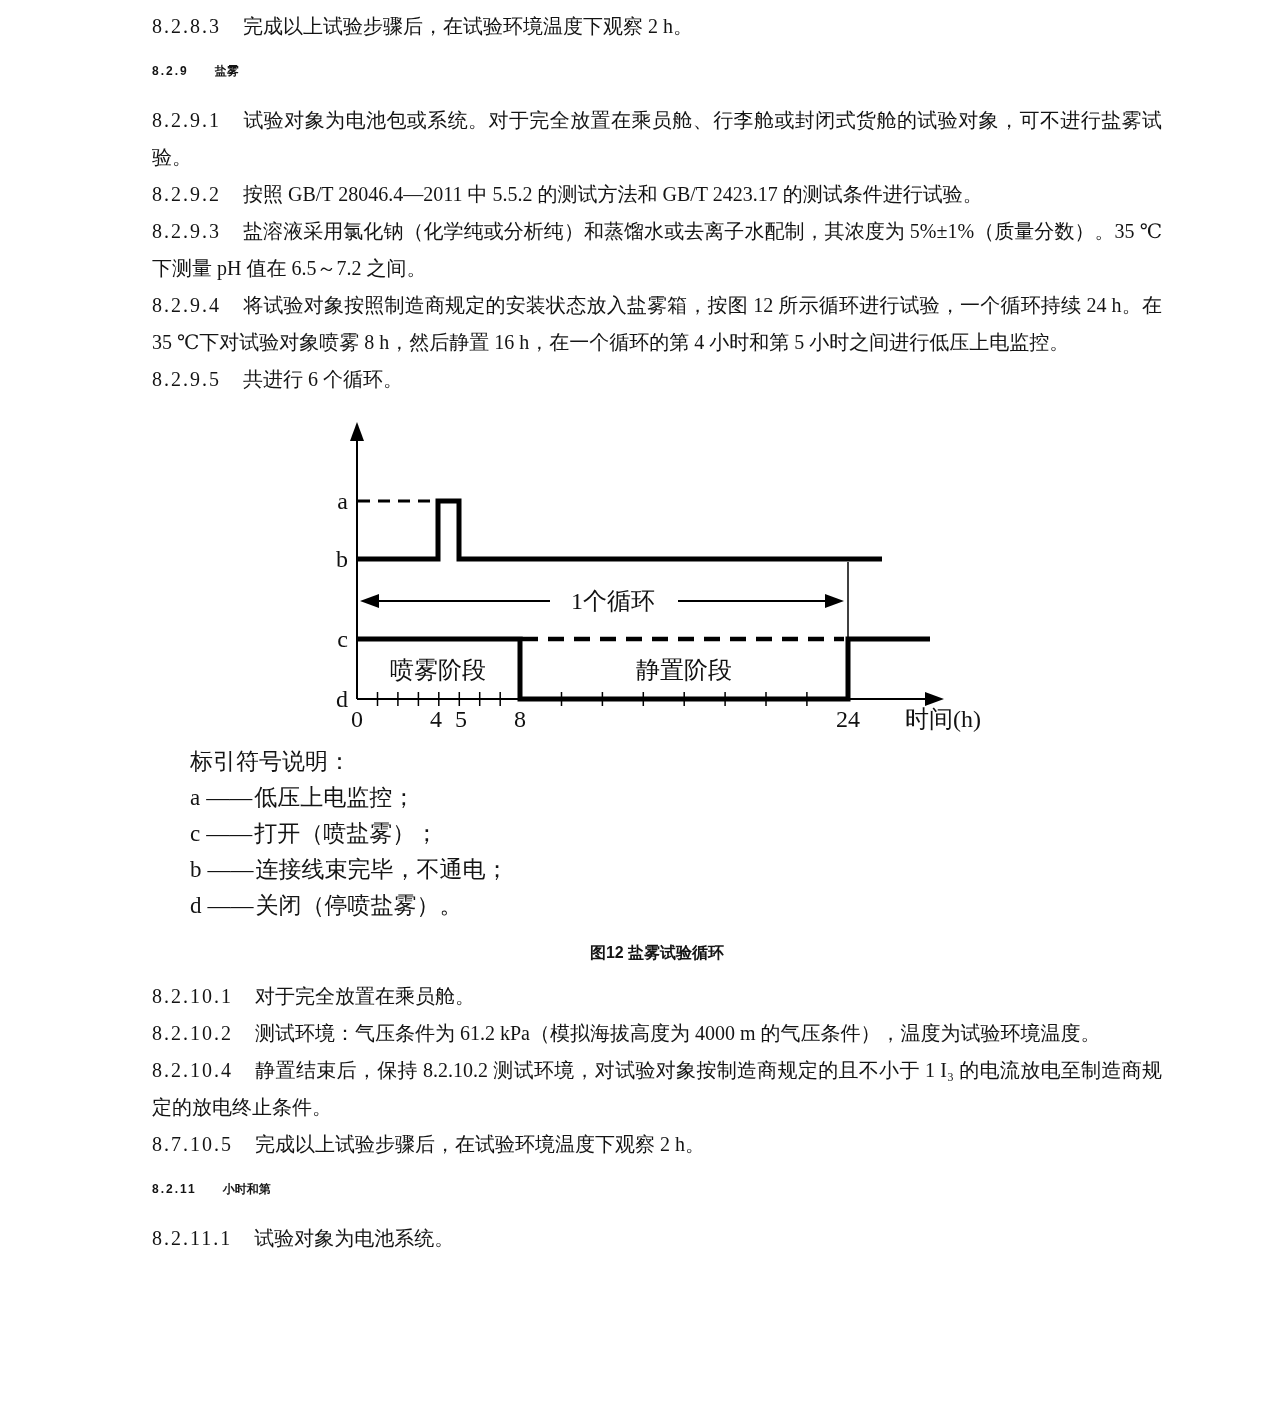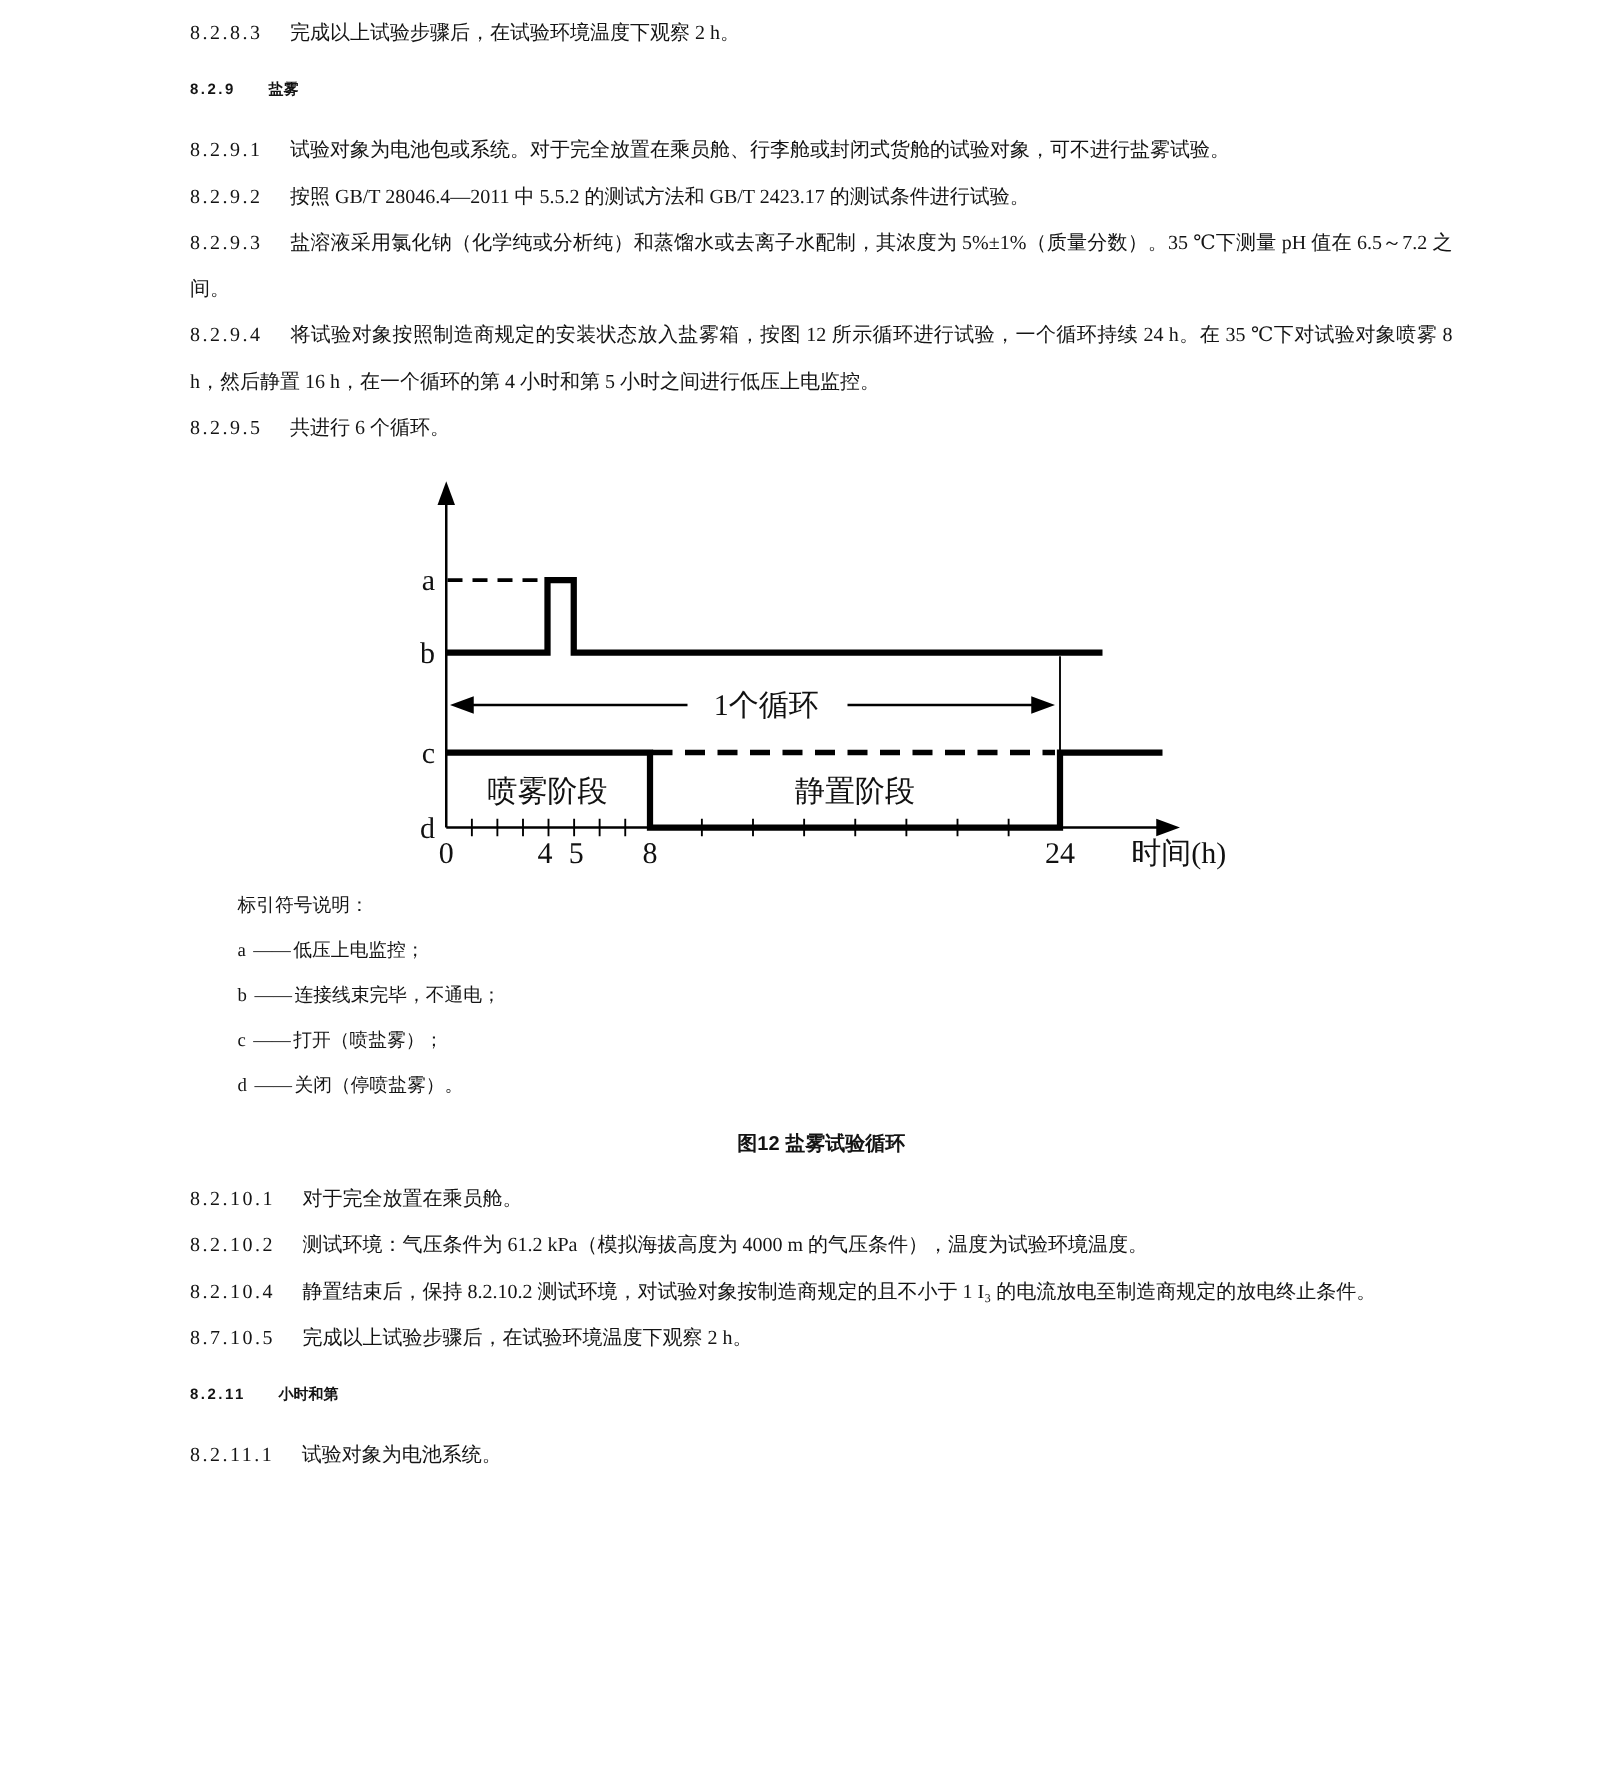--- a/index.html
+++ b/index.html
@@ -12,21 +12,21 @@
     font-family: "Liberation Serif", "DejaVu Serif", serif;
     color: #141414;
   }
   .page {
     box-sizing: border-box;
     width: 1280px;
     height: 1413px;
     padding: 8px 118px 0 152px;
   }
   .clause {
-    font-size: 16px;
+    font-size: 20px;
     line-height: 37px;
     margin: 0;
     text-align: justify;
   }
   .cnum {
     letter-spacing: 2px;
     margin-right: 22px;
     white-space: nowrap;
   }
   .sec-heading {
@@ -46,21 +46,21 @@
     display: block;
     margin-left: 170px;
   }
   .cycle-svg text {
     font-family: "Liberation Serif", "DejaVu Serif", serif;
     fill: #111;
   }
   .legend {
     margin-left: 38px;
     margin-top: 10px;
-    font-size: 15px;
+    font-size: 23px;
     line-height: 36px;
   }
   .legend p { margin: 0; }
   .legend .dash { margin: 0 2px 0 6px; }
   .fig-caption {
     text-align: center;
     font-family: "Liberation Sans", "DejaVu Sans", sans-serif;
     font-weight: bold;
     font-size: 16px;
     margin: 14px 0 10px 0;
@@ -143,22 +143,22 @@
       <text x="114" y="313" font-size="24" text-anchor="middle">4</text>
       <text x="139" y="313" font-size="24" text-anchor="middle">5</text>
       <text x="198" y="313" font-size="24" text-anchor="middle">8</text>
       <text x="526" y="313" font-size="24" text-anchor="middle">24</text>
       <text x="583" y="313" font-size="24" text-anchor="start">时间(h)</text>
     </svg>
 
     <div class="legend">
       <p class="legend-title">标引符号说明：</p>
       <p><span>a</span><span class="dash">——</span><span>低压上电监控；</span></p>
+      <p><span>c</span><span class="dash">——</span><span>打开（喷盐雾）；</span></p>
       <p><span>b</span><span class="dash">——</span><span>连接线束完毕，不通电；</span></p>
-      <p><span>c</span><span class="dash">——</span><span>打开（喷盐雾）；</span></p>
       <p><span>d</span><span class="dash">——</span><span>关闭（停喷盐雾）。</span></p>
     </div>
 
     <p class="fig-caption">图12  盐雾试验循环</p>
   </div>
 
 
   <p class="clause"><span class="cnum">8.2.10.1</span><span>对于完全放置在乘员舱。</span></p>
 
   <p class="clause"><span class="cnum">8.2.10.2</span><span>测试环境：气压条件为 61.2 kPa（模拟海拔高度为 4000 m 的气压条件），温度为试验环境温度。</span></p>

